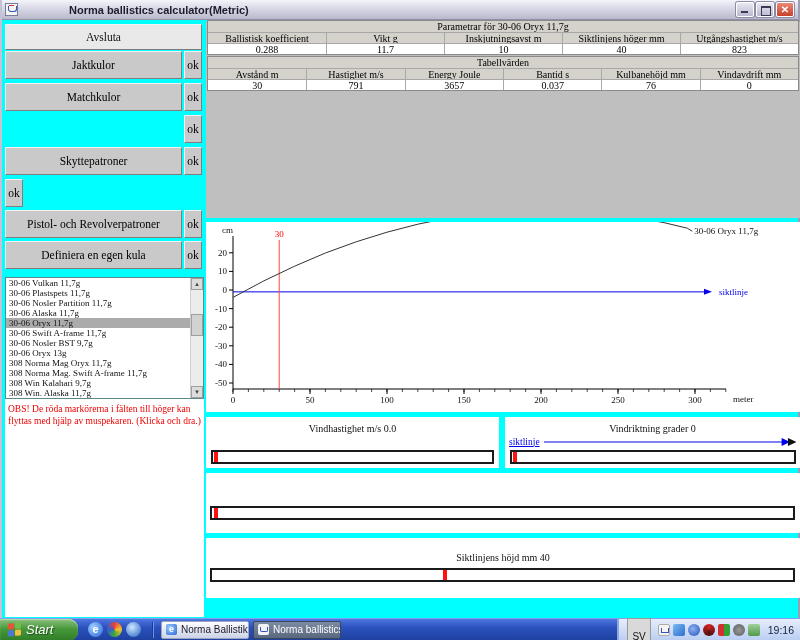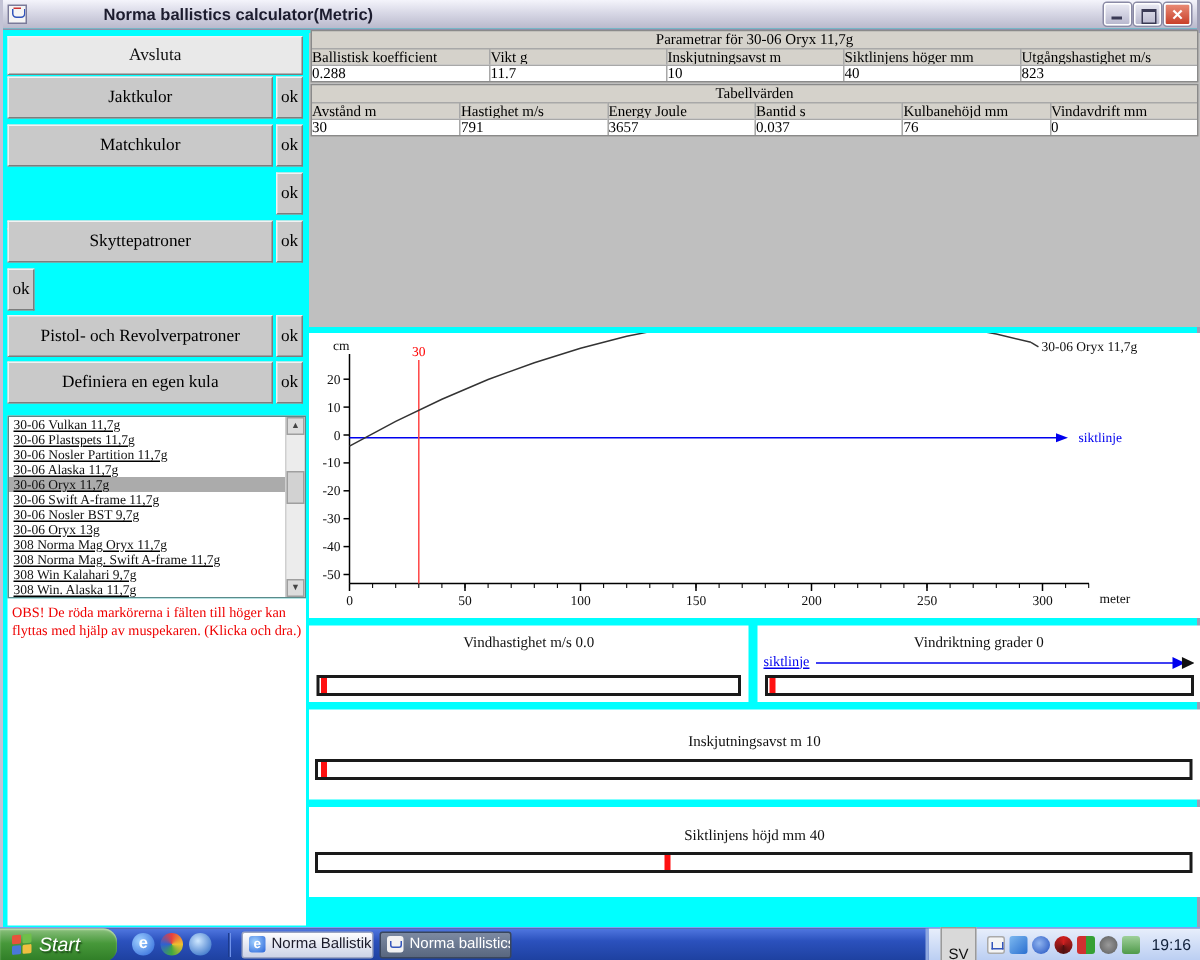--- a/index.html
+++ b/index.html
@@ -41,21 +41,21 @@
   #btn-exit { left:2px; top:4px; width:197px; height:26px; background:#e9e9e9; }
   .cat-row { position:absolute; left:2px; width:197px; height:28px; display:flex; }
   .cat-main { flex:1; margin-right:2px; }
   .cat-main.selected { background:#b91c1c;margin-top:37px; }
   .ok-btn { width:18px; background:#e2e2e2; font-size:10.5px; }
   .sbtn, .cat-main, .ok-btn { cursor:default; }
   .cat-main, .ok-btn { position:relative; border:1px solid #7d7d7d; border-top-color:#f2f2f2; border-left-color:#f2f2f2;
           background:#c9c9c9; font-size:11.5px; display:flex; align-items:center; justify-content:center; }
 
   #ammo-list { position:absolute; left:2px; top:257px; width:199px; height:122px; background:#fff;
-               border:1px solid #5a8a8a;text-decoration:underline; }
+               border:1px solid #5a8a8a; }
   .ammo-item { height:10px; line-height:10px; font-size:9px; padding-left:3px; white-space:nowrap;
                color:#111; }
   .ammo-item.selected { background:#ababab; }
   #list-scroll { position:absolute; right:0; top:0; width:13px; height:120px; background:#ececec; border-left:1px solid #cfcfcf; }
   .scroll-arrow { position:absolute; left:0; width:12px; height:12px; background:#dcdcdc; border:1px solid #9f9f9f;
                   font-size:6px; text-align:center; line-height:10px; color:#444; font-family:"Liberation Sans",sans-serif; }
   #scroll-up { top:0; }
   #scroll-down { bottom:0; }
   #scroll-thumb { position:absolute; left:0; top:36px; width:12px; height:22px; background:#d2d2d2; border:1px solid #9f9f9f; }
 
@@ -64,21 +64,21 @@
 
   
   #main { position:absolute; left:204px; top:0; width:594px; height:597px; }
   #gray-panel { position:absolute; left:0; top:2px; width:594px; height:196px; background:#bfbfbf; }
 
   .dtable { position:absolute; left:1px; width:592px; border:1px solid #8a8a8a; font-size:10px; background:#d5d2cb; }
   .dtable .title { height:11px; line-height:11px; text-align:center; background:#d5d2cb; }
   .dtable .hrow, .dtable .vrow { display:grid; }
   .dtable.cols5 .hrow, .dtable.cols5 .vrow { grid-template-columns:repeat(5,1fr); }
   .dtable.cols6 .hrow, .dtable.cols6 .vrow { grid-template-columns:repeat(6,1fr); }
-  .dtable .cell { height:11px; line-height:11px; text-align:left; border-top:1px solid #a8a8a8; border-left:1px solid #a8a8a8; overflow:hidden; }
+  .dtable .cell { height:11px; line-height:11px; text-align:center; border-top:1px solid #a8a8a8; border-left:1px solid #a8a8a8; overflow:hidden; }
   .dtable .cell:first-child { border-left:none; }
   .dtable .vrow .cell { background:#fff; }
   #table-params { top:0; }
   #table-values { top:36px; }
 
   #chart-panel { position:absolute; left:0; top:202px; width:594px; height:190px; background:#fff; }
   #chart-panel svg { display:block; }
   .tick { font:9px "Liberation Serif", serif; fill:#111; }
 
   .slider-panel { position:absolute; background:#fff; }
@@ -354,21 +354,20 @@
               <path d="M226 3 L234 7 L226 11 Z" fill="#0000ee"></path>
               <path d="M232 3 L240 7 L232 11 Z" fill="#111"></path>
             </svg>
           </div>
           <div class="slider-bar">
             <div class="slider-marker" style="left: calc(0.4% - 0.016px);"></div>
           </div>
         </div>
 
         <div class="slider-panel" id="panel-zero">
-          <div class="slider-title">Inskjutningsavst m 10</div>
           <div class="slider-bar">
             <div class="slider-marker" style="left: calc(0.4% - 0.016px);"></div>
           </div>
         </div>
 
         <div class="slider-panel" id="panel-sight">
           <div class="slider-title">Siktlinjens höjd mm 40</div>
           <div class="slider-bar">
             <div class="slider-marker" style="left: calc(40% - 1.6px);"></div>
           </div>

